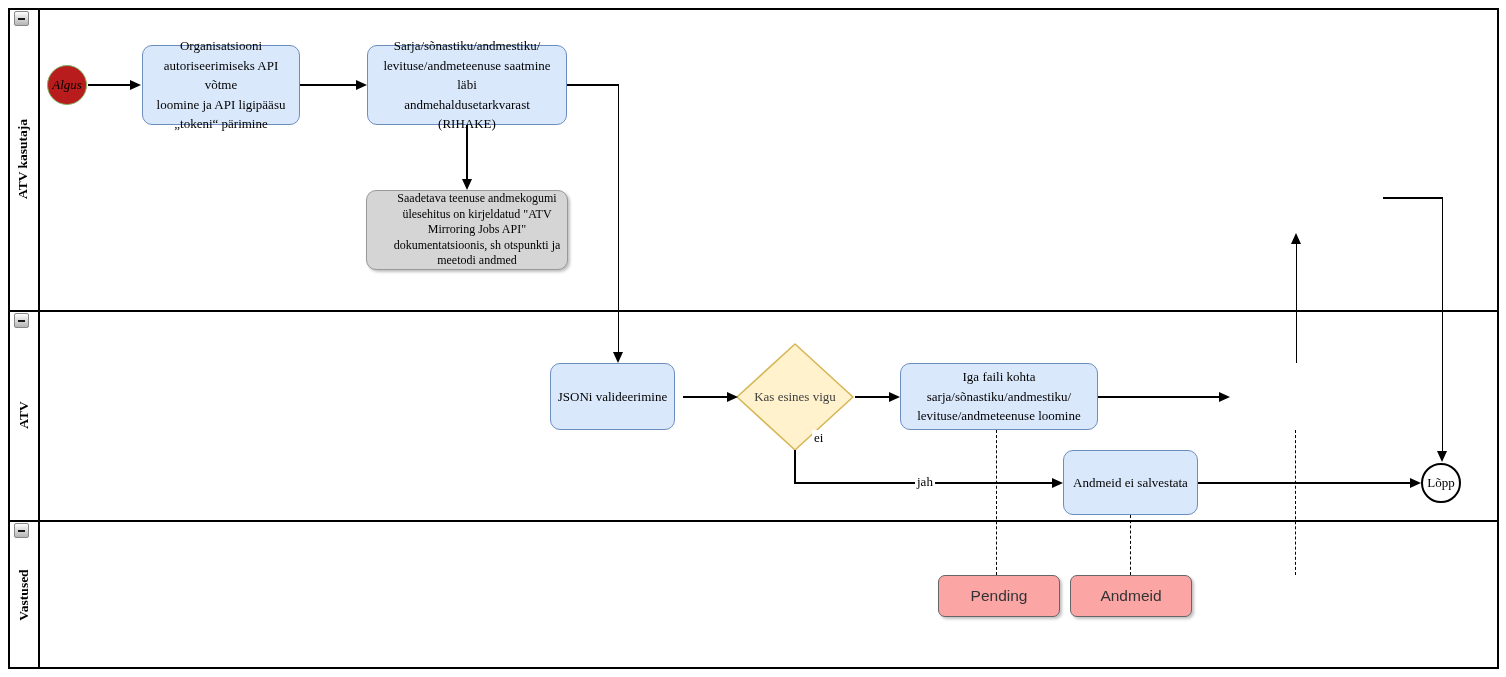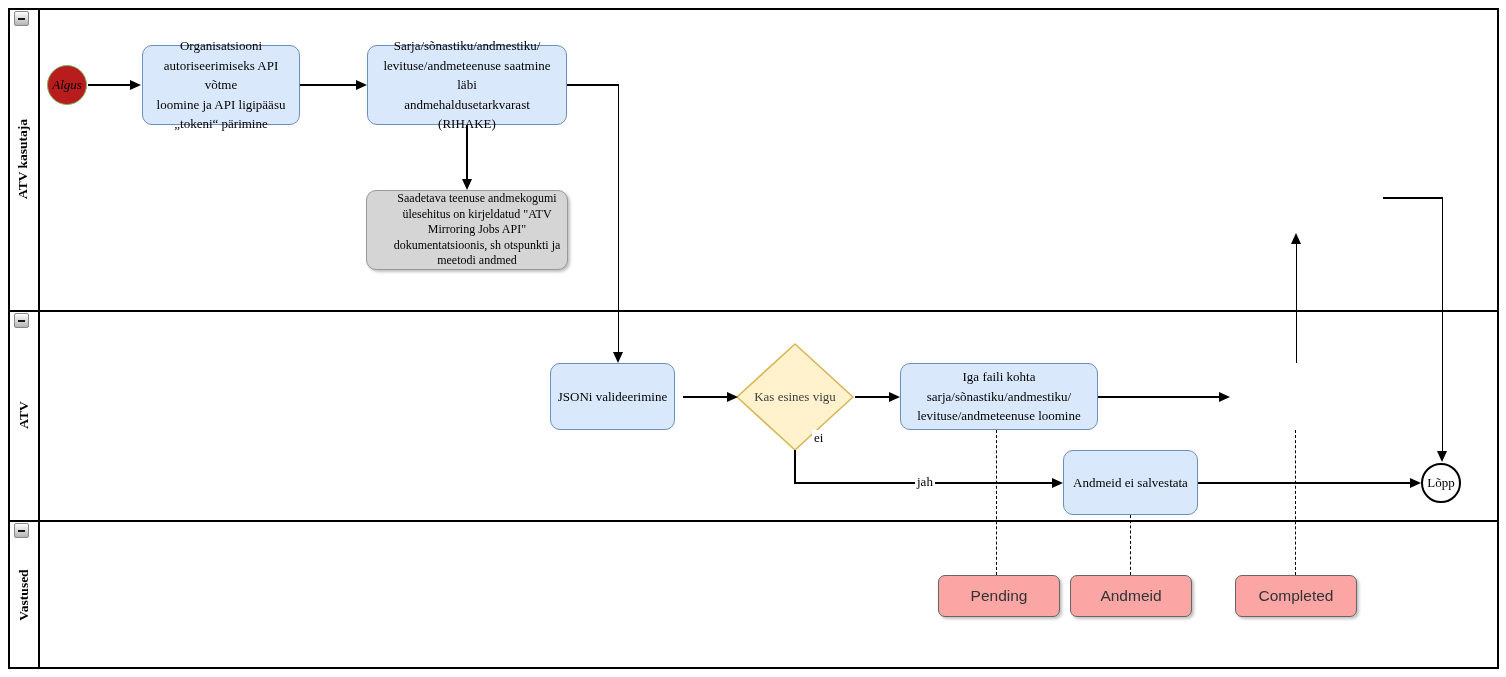--- a/index.html
+++ b/index.html
@@ -148,21 +148,20 @@
 sarja/sõnastiku/andmestiku/
 levituse/andmeteenuse loomine</div>
 
 
   <div class="node task" style="left:1063px; top:450px; width:135px; height:65px;">Andmeid ei salvestata</div>
 
   <div class="node event end" style="left:1421px; top:463px; width:40px; height:40px;">Lõpp</div>
 
   <div class="node status" style="left:938px; top:575px; width:122px; height:42px;">Pending</div>
   <div class="node status" style="left:1070px; top:575px; width:122px; height:42px;">Andmeid</div>
-  <div class="node status" style="left:1235px; top:575px; width:122px; height:42px;">Completed</div>
 
   <div class="h-line" style="left:88px; top:84px; width:42px;"></div>
   <div class="arr arr-r" style="left:130px; top:80px;"></div>
 
   <div class="h-line" style="left:300px; top:84px; width:56px;"></div>
   <div class="arr arr-r" style="left:356px; top:80px;"></div>
 
   <div class="h-line" style="left:567px; top:84px; width:52px;"></div>
   <div class="v-line" style="left:617.5px; top:84px; height:268px;"></div>
   <div class="arr arr-d" style="left:613px; top:352px;"></div>

